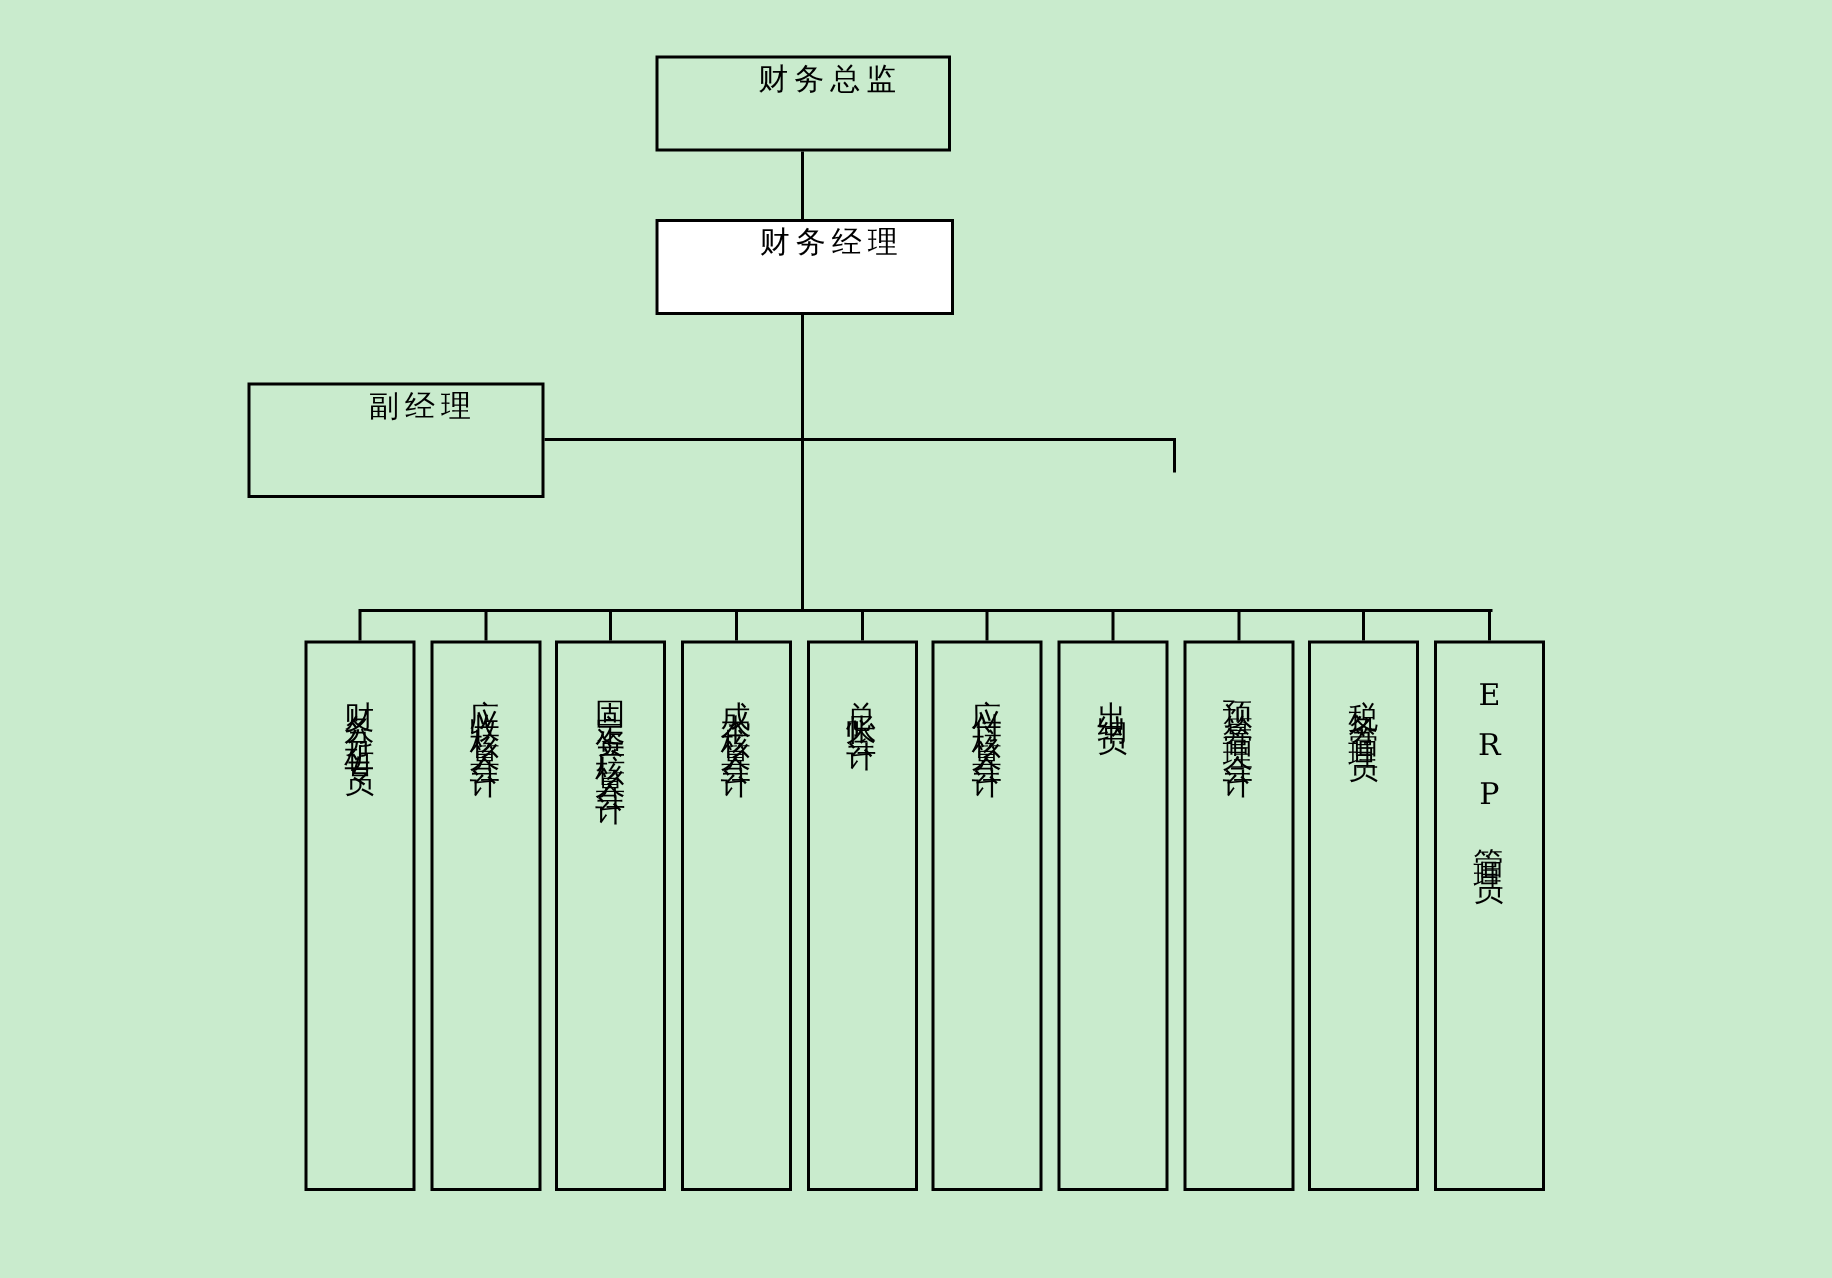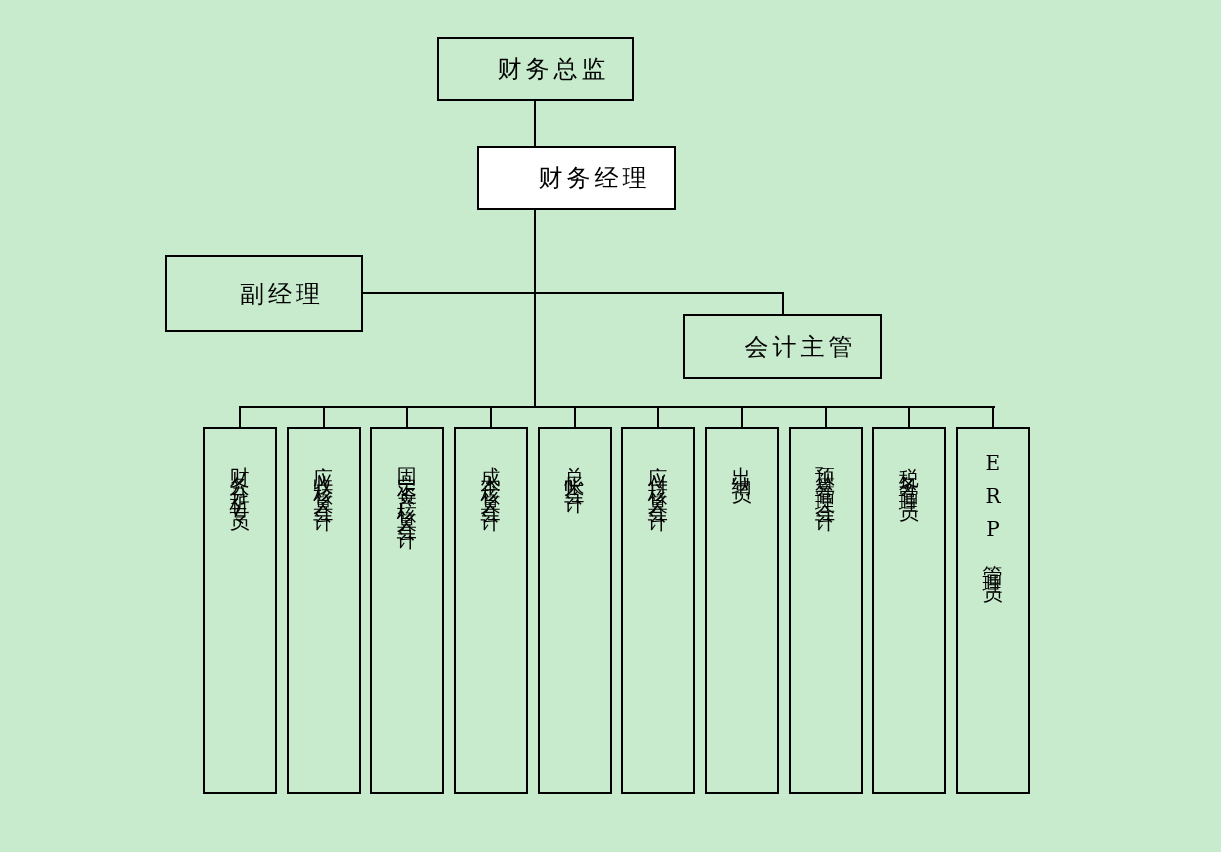--- a/index.html
+++ b/index.html
@@ -17,31 +17,29 @@
     width: 1221px;
     height: 852px;
     background: #c9ebcd;
     overflow: hidden;
   }
   .node {
     position: absolute;
     box-sizing: border-box;
     border: 2px solid #000000;
     display: flex;
-    align-items: center;
     justify-content: center;
-    font-size: 24px;
+    font-size: 20px;
     letter-spacing: 4px;
     text-indent: 4px;
     background: transparent;
     padding-left: 32px;
   }
   .node-white {
     background: #ffffff;
-    margin-left: 40px;
   }
   .line {
     position: absolute;
     background: #000000;
   }
   
   .bottom-row {
     position: absolute;
     left: 203px;
     top: 406px;
@@ -95,23 +93,20 @@
   </div>
 
   <div class="node node-white" style="left:437px; top:146px; width:199px; height:64px;">
     <span>财务经理</span>
   </div>
 
   <div class="node" style="left:165px; top:255px; width:198px; height:77px;">
     <span>副经理</span>
   </div>
 
-  <div class="node" style="left:683px; top:314px; width:199px; height:65px;">
-    <span>会计主管</span>
-  </div>
 
   <div class="bottom-row">
 
       <div class="cell">
         <div class="stub"></div>
         <div class="pos-box">
           <span class="vtext">财务分析专员</span>
         </div>
       </div>
 

